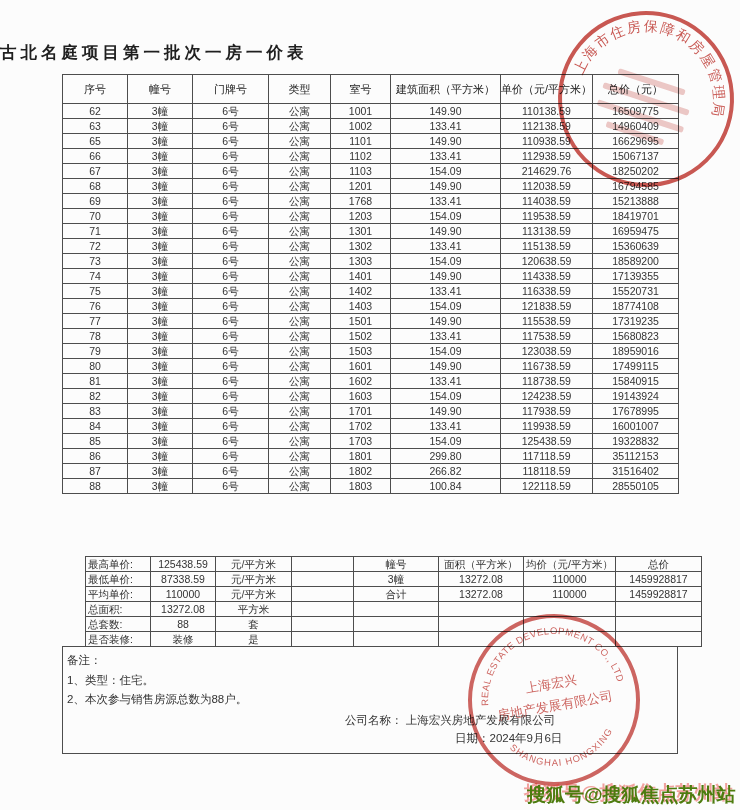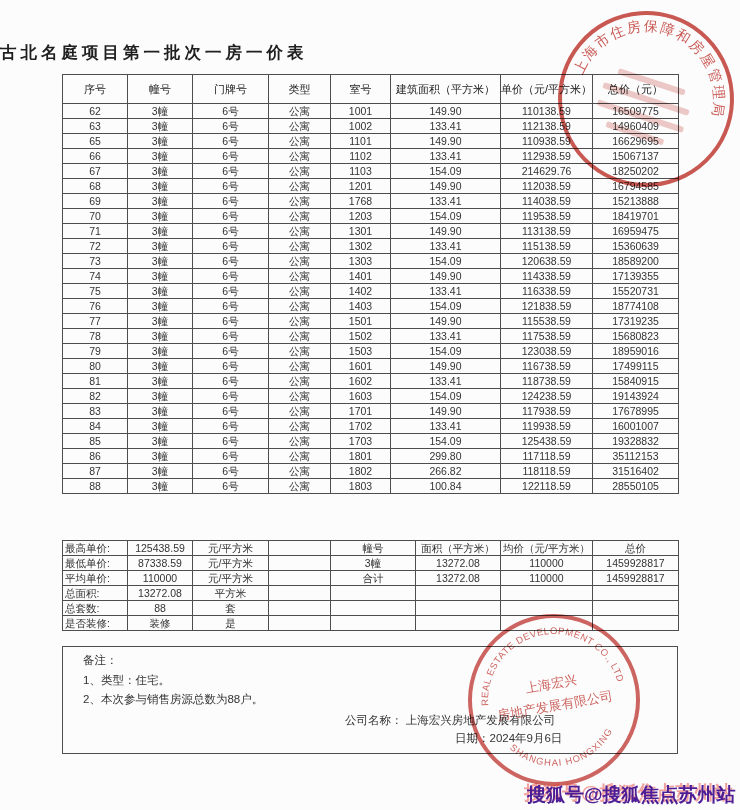--- a/index.html
+++ b/index.html
@@ -7,43 +7,43 @@
     position:relative;width:740px;height:810px;overflow:hidden;
     background:#fcfcfc;color:#2b2b2b;
     font-family:"Liberation Sans","DejaVu Sans",sans-serif;
   }
   .title{
     position:absolute;top:42px;left:0;width:740px;
     font-size:16.5px;font-weight:bold;letter-spacing:4px;color:#1f1f1f;
   }
   table{border-collapse:collapse;table-layout:fixed;position:absolute;left:62px;width:616px;}
   .price-table{top:74px;font-size:10.5px;}
-  .summary-table{top:540px;font-size:10.5px;}
+  .summary-table{top:556px;font-size:10.5px;margin-left:23px;}
   th,td{
     border:1px solid #4d4d4d;text-align:center;padding:0;
     white-space:nowrap;overflow:hidden;height:14px;line-height:14px;color:#333;
   }
   .price-table thead th{height:28px;line-height:28px;font-weight:normal;font-size:11px;color:#222;margin-top:20px;}
   .summary-table td:first-child{text-align:left;padding-left:2px;}
   .notes-box{
     position:absolute;left:62px;top:646px;width:614px;height:106px;
     border:1px solid #4d4d4d;font-size:11.5px;color:#333;
   }
-  .note-line{position:absolute;left:20px;white-space:nowrap;text-align:center;}
+  .note-line{position:absolute;left:4px;white-space:nowrap;text-align:center;}
   .notes-label{top:6px;}
   .note-item-1{top:26px;}
   .note-item-2{top:45px;}
   .company-line{position:absolute;left:282px;top:66px;white-space:nowrap;}
   .date-line{position:absolute;left:392px;top:84px;white-space:nowrap;}
   .seal{position:absolute;mix-blend-mode:multiply;}
   .seal-top{left:553px;top:6px;transform:rotate(18deg);opacity:0.85;}
   .seal-bottom{left:464px;top:610px;transform:rotate(-10deg);opacity:0.78;}
   .watermark{
     position:absolute;left:527px;top:782px;font-size:19px;font-weight:bold;
-    color:#4c1d95;letter-spacing:0px;white-space:nowrap;
+    color:#4d7c0f;letter-spacing:0px;white-space:nowrap;
     text-shadow:-3px -2px 0 rgba(229,50,45,0.45);
   }
 </style>
 </head>
 <body>
 
 <div class="sheet">
 
   <div class="title">古北名庭项目第一批次一房一价表</div>
 

